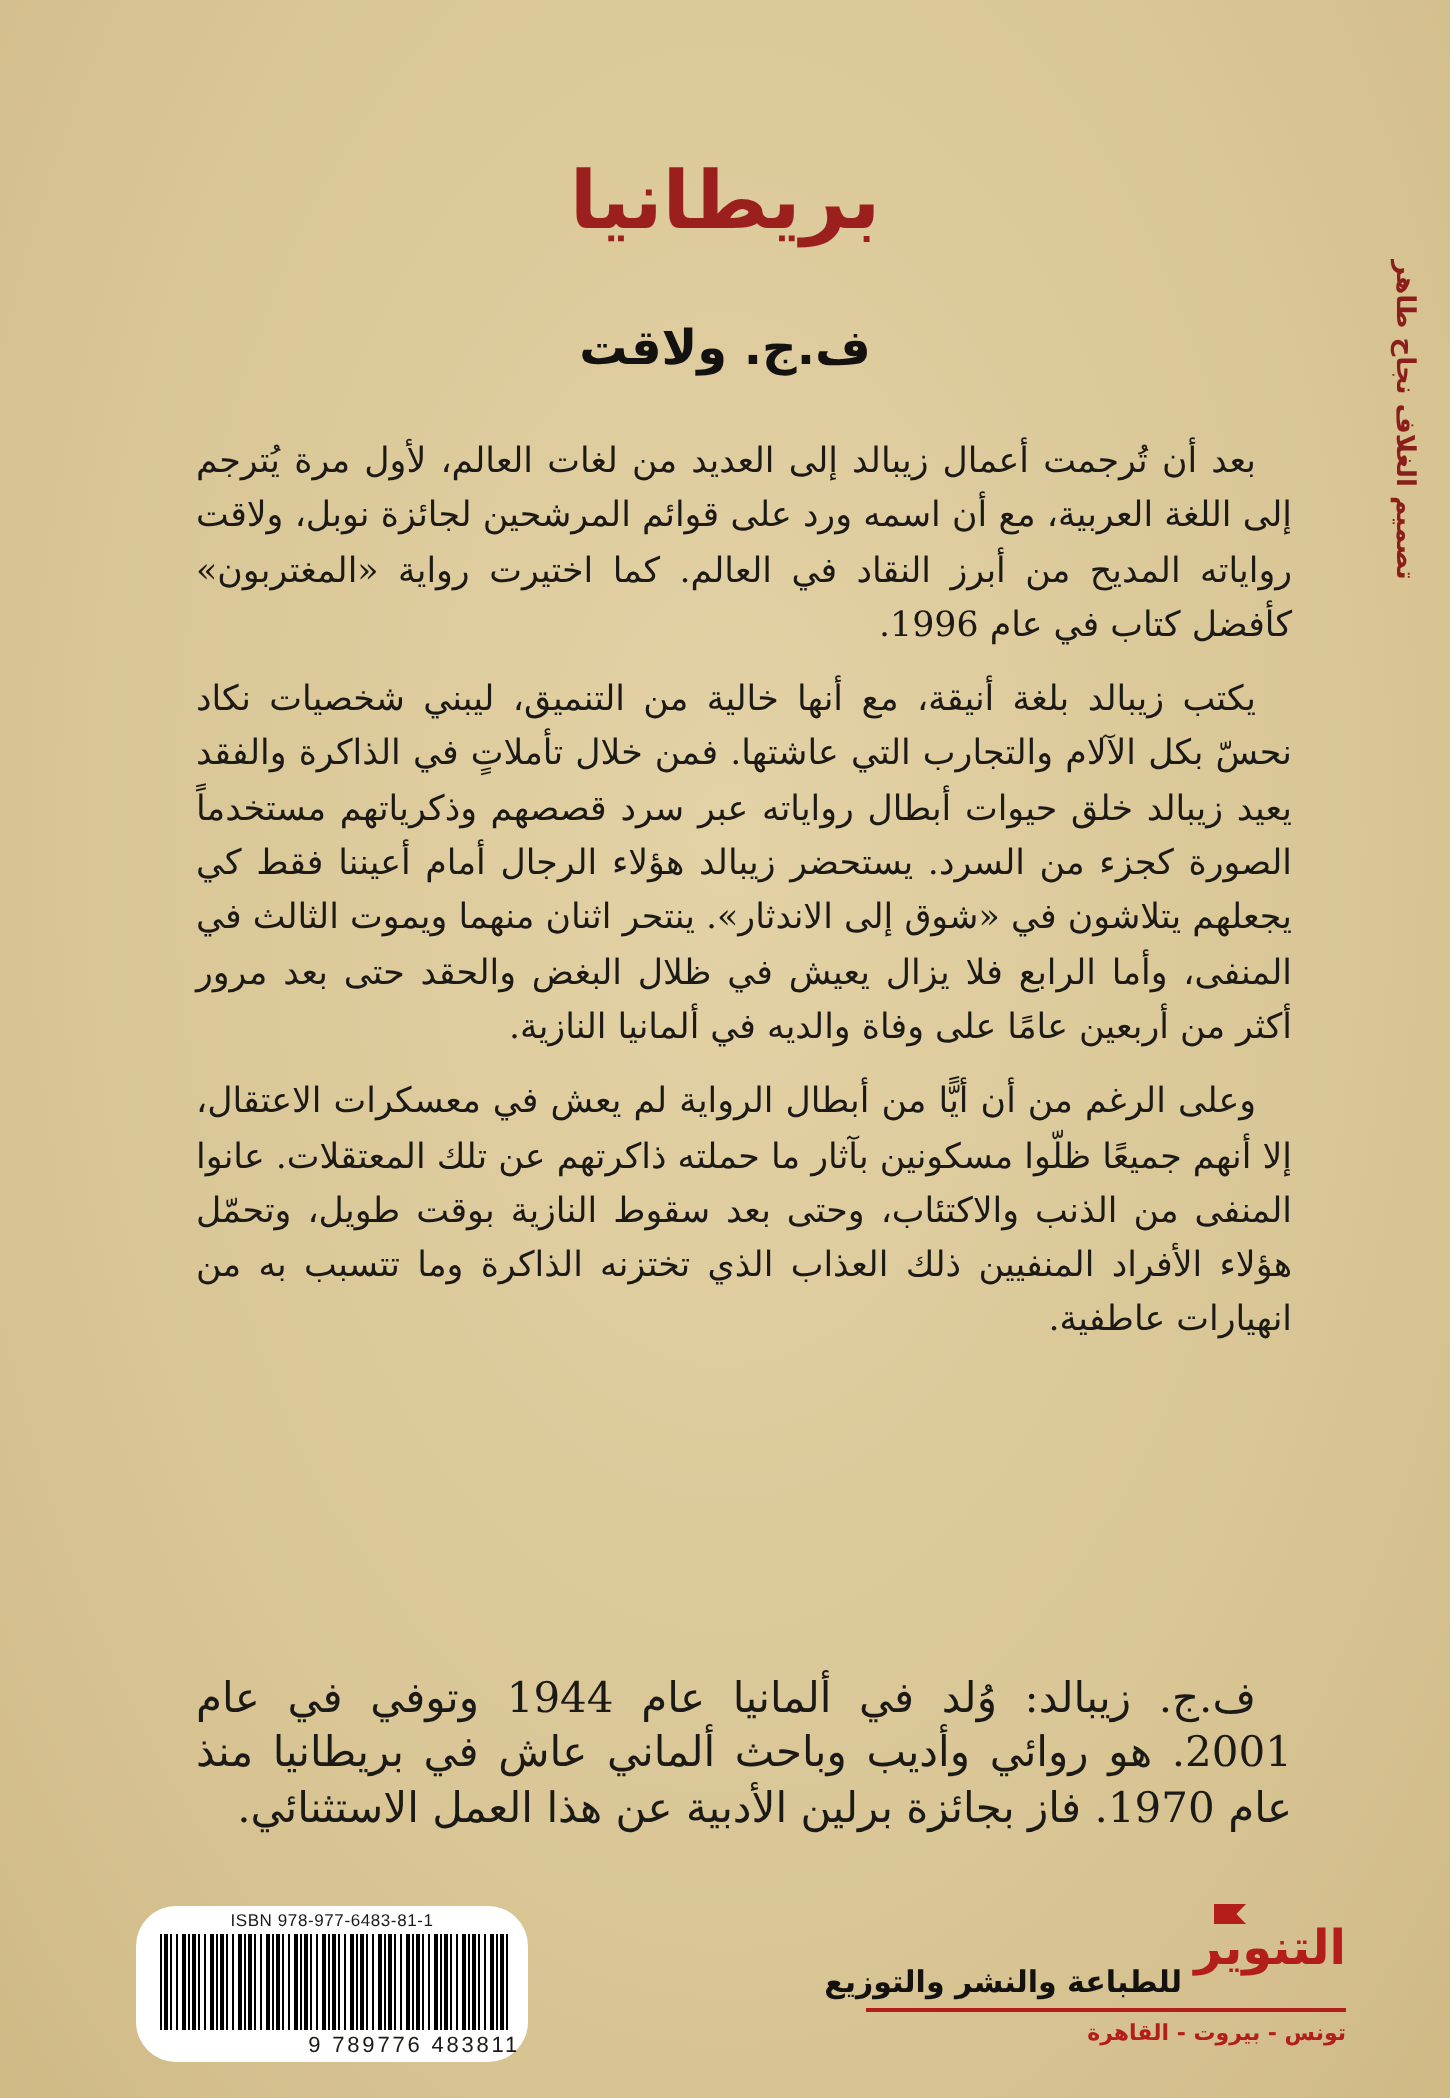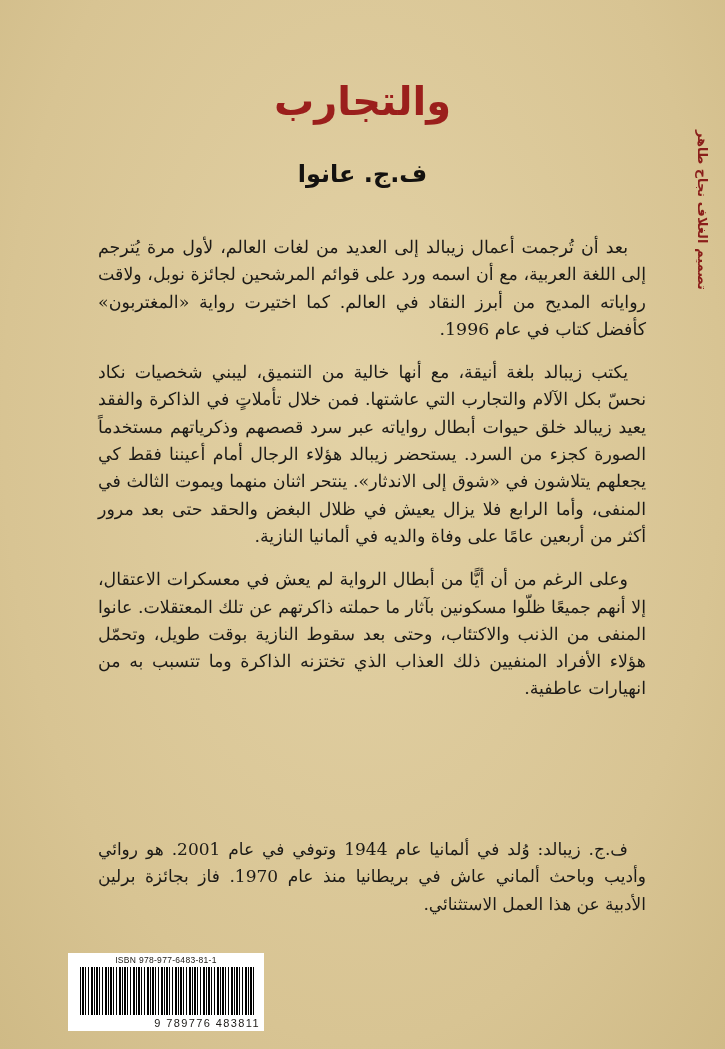--- a/index.html
+++ b/index.html
@@ -27,30 +27,30 @@
   .author {
     position:absolute; left:0; right:0; top:160px; text-align:center;
     font-family:"DejaVu Sans", sans-serif; font-weight:bold;
     font-size:24px; color:#141210;
   }
   .body {
     position:absolute; left:98px; width:548px; top:218px;
     font-family:"DejaVu Serif", serif; font-size:17.4px; line-height:27.3px;
     text-align:justify; text-align-last:right; direction:rtl;
   }
-  .body p { margin:16px 0 10px 0; text-indent:18px; }
+  .body p { margin:0 0 10px 0; text-indent:18px; }
   .bio {
     position:absolute; left:98px; width:548px; top:836px;
-    font-family:"DejaVu Serif", serif; font-size:17px; line-height:27.3px;
+    font-family:"DejaVu Serif", serif; font-size:21px; line-height:27.3px;
     text-align:justify; text-align-last:right; direction:rtl;
   }
   .bio p { margin:0; text-indent:18px; }
   .barcode {
     position:absolute; left:68px; top:953px; width:196px; height:78px;
-    background:#fff; direction:ltr;
+    background:#fff; direction:ltr;border-radius:20px;
   }
   .barcode .isbn {
     position:absolute; top:2px; left:6px; right:6px;
     font-family:"Liberation Sans", sans-serif; font-size:8.5px; text-align:center; letter-spacing:0.3px;
   }
   .barcode .bars {
     position:absolute; left:12px; right:8px; top:14px; height:48px;
     background: repeating-linear-gradient(90deg,#000 0 1px,#fff 1px 2px,#000 2px 4px,#fff 4px 5px,#000 5px 6px,#fff 6px 8px,#000 8px 9px,#fff 9px 11px,#000 11px 13px,#fff 13px 14px);
   }
   .barcode .digits {
@@ -77,32 +77,41 @@
     position:absolute; right:0; top:50px;
     font-family:"DejaVu Sans", sans-serif; font-weight:bold; font-size:11px; color:#b31d1a; white-space:nowrap;
   }
 </style>
 </head>
 <body>
 
 <div class="cover">
   <div class="side-credit">تصميم الغلاف نجاح طاهر</div>
 
-  <div class="title">والتجارب</div>
-  <div class="author">ف.ج. عانوا</div>
+  <div class="title">بريطانيا</div>
+  <div class="author">ف.ج. ولاقت</div>
 
   <div class="body">
     <p>بعد أن تُرجمت أعمال زيبالد إلى العديد من لغات العالم، لأول مرة يُترجم إلى اللغة العربية، مع أن اسمه ورد على قوائم المرشحين لجائزة نوبل، ولاقت رواياته المديح من أبرز النقاد في العالم. كما اختيرت رواية «المغتربون» كأفضل كتاب في عام 1996.</p>
     <p>يكتب زيبالد بلغة أنيقة، مع أنها خالية من التنميق، ليبني شخصيات نكاد نحسّ بكل الآلام والتجارب التي عاشتها. فمن خلال تأملاتٍ في الذاكرة والفقد يعيد زيبالد خلق حيوات أبطال رواياته عبر سرد قصصهم وذكرياتهم مستخدماً الصورة كجزء من السرد. يستحضر زيبالد هؤلاء الرجال أمام أعيننا فقط كي يجعلهم يتلاشون في «شوق إلى الاندثار». ينتحر اثنان منهما ويموت الثالث في المنفى، وأما الرابع فلا يزال يعيش في ظلال البغض والحقد حتى بعد مرور أكثر من أربعين عامًا على وفاة والديه في ألمانيا النازية.</p>
     <p>وعلى الرغم من أن أيًّا من أبطال الرواية لم يعش في معسكرات الاعتقال، إلا أنهم جميعًا ظلّوا مسكونين بآثار ما حملته ذاكرتهم عن تلك المعتقلات. عانوا المنفى من الذنب والاكتئاب، وحتى بعد سقوط النازية بوقت طويل، وتحمّل هؤلاء الأفراد المنفيين ذلك العذاب الذي تختزنه الذاكرة وما تتسبب به من انهيارات عاطفية.</p>
   </div>
 
   <div class="bio">
     <p>ف.ج. زيبالد: وُلد في ألمانيا عام 1944 وتوفي في عام 2001. هو روائي وأديب وباحث ألماني عاش في بريطانيا منذ عام 1970. فاز بجائزة برلين الأدبية عن هذا العمل الاستثنائي.</p>
   </div>
 
   <div class="barcode">
     <div class="isbn">ISBN  978-977-6483-81-1</div>
     <div class="bars"></div>
     <div class="digits">9 789776 483811</div>
   </div>
 
+  <div class="publisher">
+    <div class="pub-logo">
+      <span class="flag"></span>
+      <span>التنوير</span>
+    </div>
+    <div class="pub-name">للطباعة والنشر والتوزيع</div>
+    <div class="pub-rule"></div>
+    <div class="pub-cities">تونس - بيروت - القاهرة</div>
+  </div>
 </div>
 
 </body></html>

